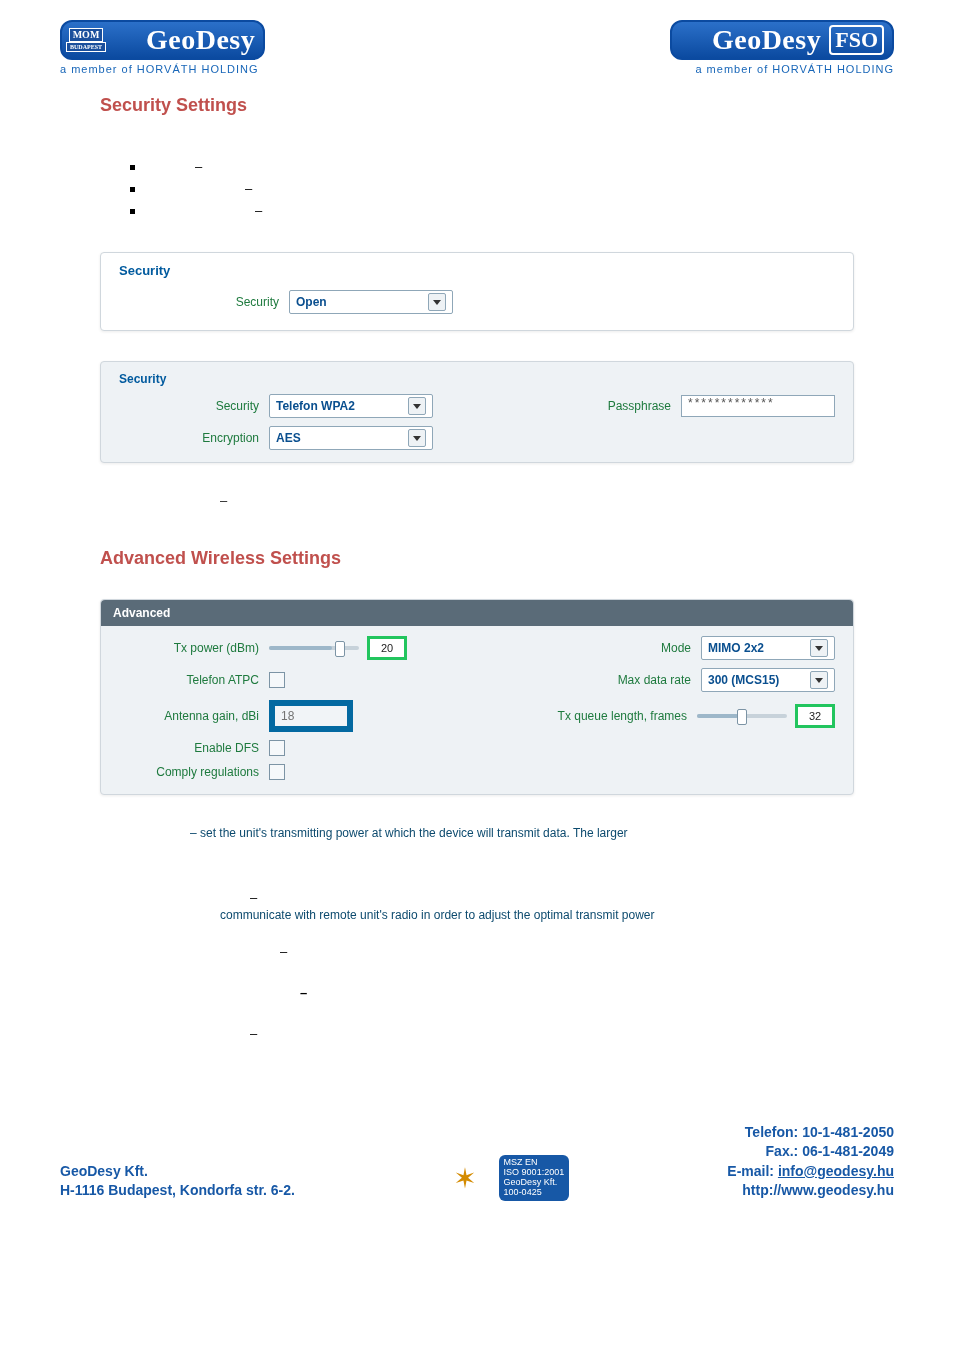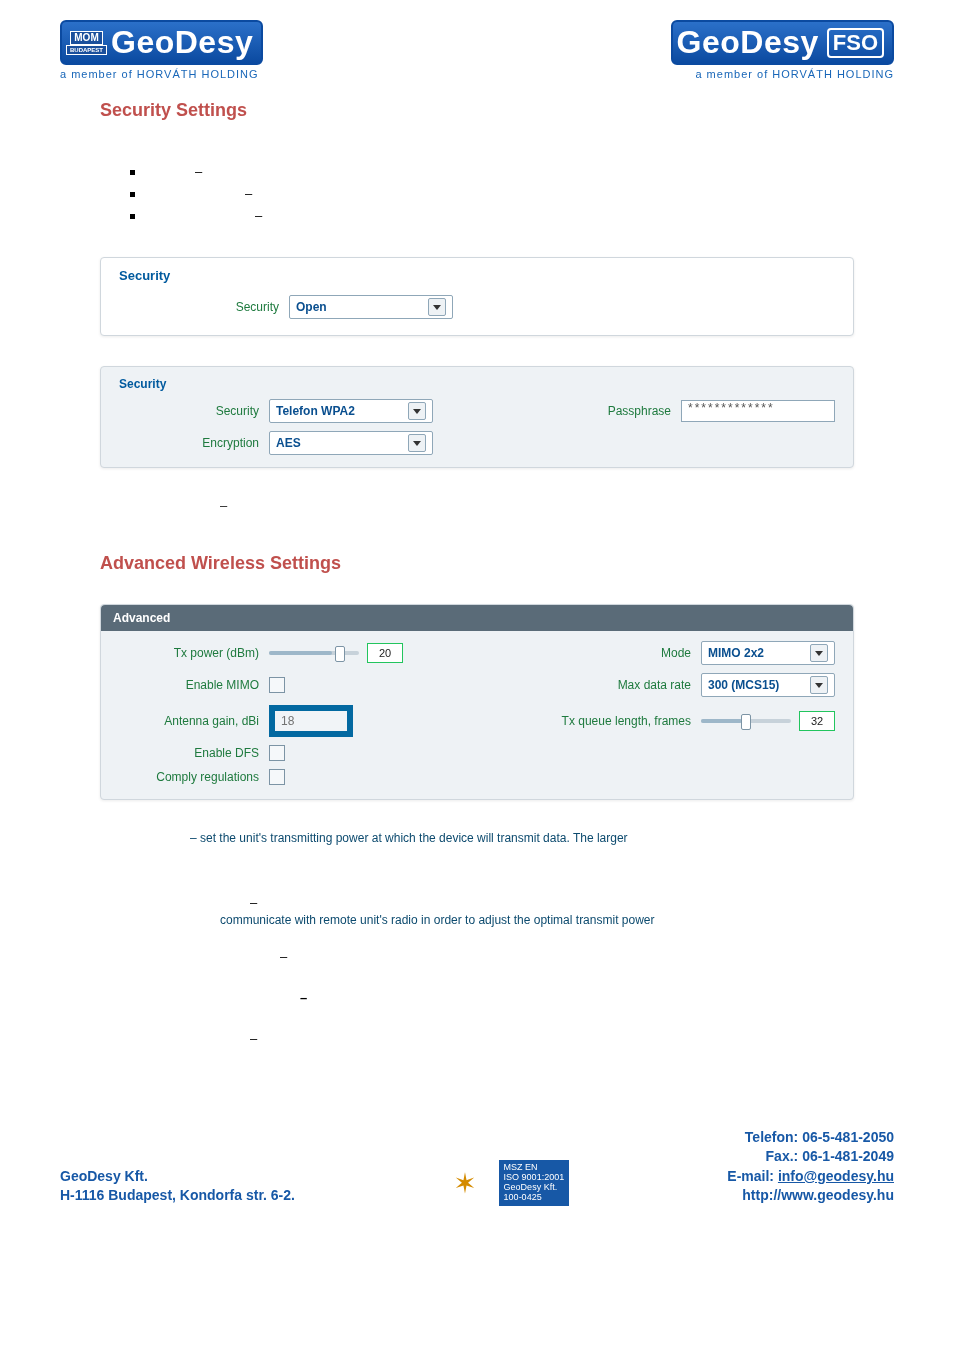--- a/index.html
+++ b/index.html
@@ -20,41 +20,43 @@
     justify-content: space-between;
     align-items: flex-start;
     margin-bottom: 20px;
   }
   .logo-box {
     display: inline-block;
   }
   .logo-top {
     background: linear-gradient(#2b70c9, #0b4aa0);
     border: 2px solid #0b4aa0;
-    border-radius: 6px;
+    border-radius: 12px;
     padding: 2px 8px 2px 4px;
     display: flex;
     align-items: center;
     gap: 4px;
+    font-family: Liberation Serif, serif;
   }
   .logo-top .mom {
     background: #1a4f9c;
     border: 1px solid #fff;
     color: #fff;
     font-size: 10px;
     font-weight: bold;
     padding: 1px 3px;
     line-height: 1;
     text-align: center;
   }
   .logo-top .geo {
     color: #fff;
-    font-size: 32px;
+    font-size: 28px;
     font-weight: bold;
     letter-spacing: 0.5px;
+    margin-left: 36px;
   }
   .logo-fso .fso {
     color: #fff;
     font-size: 22px;
     font-weight: bold;
     border: 2px solid #fff;
     border-radius: 4px;
     padding: 0 4px;
     margin-left: 4px;
   }
@@ -197,21 +199,21 @@
   }
   .slider .track .thumb {
     position: absolute;
     top: -5px;
     width: 8px; height: 14px;
     background: #fff;
     border: 1px solid #7c94a5;
     border-radius: 2px;
   }
   .slider .valbox {
-    border: 1px solid #22c55e;
+    border: 3px solid #22c55e;
     background: #fff;
     font-size: 11px;
     height: 18px;
     min-width: 26px;
     display: flex;
     align-items: center;
     justify-content: center;
     padding: 0 4px;
   }
   .readonly-box {
@@ -256,21 +258,21 @@
   .ribbon {
     color: #d48b00;
     font-size: 28px;
   }
   .cert-box {
     background: #1758a6;
     color: #fff;
     font-size: 9px;
     padding: 3px 5px;
     line-height: 1.1;
-    border-radius: 0;
+    border-radius: 6px;
     margin-left: 20px;
   }
   .footer-right {
     color: #1758a6;
     font-weight: bold;
     font-size: 14px;
     text-align: right;
     line-height: 1.4;
   }
   .footer-right a { color: #1758a6; text-decoration: underline; }
@@ -387,21 +389,21 @@
           <span>MIMO 2x2</span>
           <span class="caret-btn">
               <span class="caret"></span>
             </span>
         </div>
       </div>
     </div>
 
     <div class="two-col">
       <div class="col">
-        <span class="lbl">Enable MIMO</span>
+        <span class="lbl">Telefon ATPC</span>
         <span class="checkbox"></span>
       </div>
       <div class="col" style="justify-content:flex-end;">
         <span class="lbl" style="min-width:auto;">Max data rate</span>
         <div class="select small">
           <span>300 (MCS15)</span>
           <span class="caret-btn">
               <span class="caret"></span>
             </span>
         </div>
@@ -463,18 +465,18 @@
   <div class="footer-center">
     <span class="ribbon">✶</span>
     <div class="cert-box">
       <div>MSZ EN</div>
       <div>ISO 9001:2001</div>
       <div>GeoDesy Kft.</div>
       <div>100-0425</div>
     </div>
   </div>
   <div class="footer-right">
-    <div>Telefon: 06-5-481-2050</div>
+    <div>Telefon: 10-1-481-2050</div>
     <div>Fax.: 06-1-481-2049</div>
     <div><span>E-mail: </span><a>info@geodesy.hu</a></div>
     <div>http://www.geodesy.hu</div>
   </div>
 </div>
 
 </body></html>

